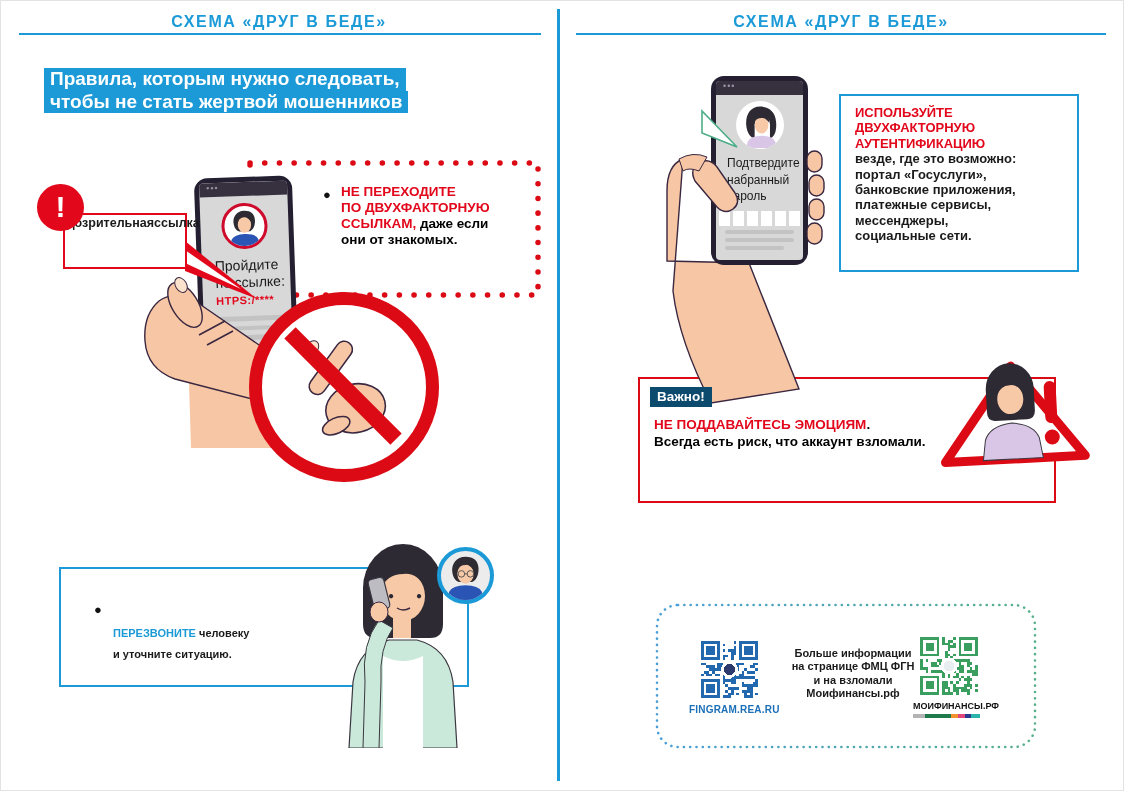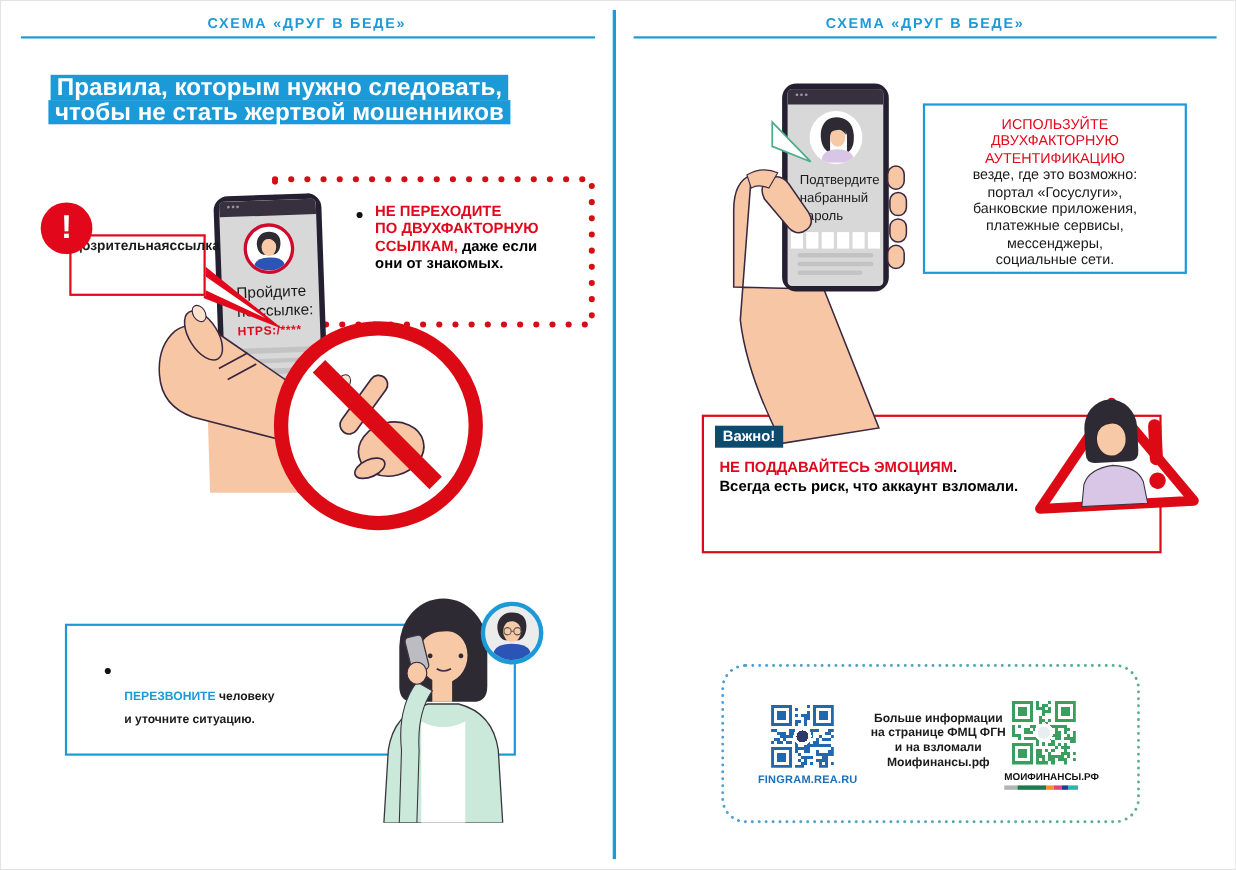--- a/index.html
+++ b/index.html
@@ -2,25 +2,25 @@
 <html><head>
 <meta charset="utf-8">
 <style>
   html,body{margin:0;padding:0;background:#fff;}
   body{font-family:"Liberation Sans", sans-serif;}
   #frame{position:relative;width:1124px;height:791px;background:#fff;overflow:hidden;
          border:1px solid #e3e3e3;box-sizing:border-box;}
   .abs{position:absolute;}
   .b{font-weight:bold;}
   
-  .pg-header{top:12px;font-size:13px;font-weight:bold;letter-spacing:1.6px;color:#1b9ad7;text-align:center;}
+  .pg-header{top:12px;font-size:16px;font-weight:bold;letter-spacing:1.6px;color:#1b9ad7;text-align:center;}
   .hdr-line{top:32px;height:2px;background:#1b9ad7;}
   .divider{left:556px;top:8px;width:3px;height:772px;background:#1b9ad7;}
   
-  .title-block{left:43px;top:67px;line-height:20.5px;font-size:22px;font-weight:bold;color:#fff;text-align:center;}
+  .title-block{left:43px;top:67px;line-height:20.5px;font-size:19px;font-weight:bold;color:#fff;}
   .title-block span{background:#1b9ad7;padding:1px 6px;display:inline-block;}
   
   .alert-circle{left:36px;top:183px;width:47px;height:47px;border-radius:50%;background:#e2071b;
     color:#fff;font-size:30px;font-weight:bold;text-align:center;line-height:45px;z-index:7;}
   
   .susp-label{left:62px;top:212px;width:124px;height:56px;background:#fff;border:2.5px solid #e2071b;
     z-index:7;display:flex;flex-direction:row;justify-content:center;text-align:center;
     font-size:12.5px;font-weight:bold;color:#1a1a1a;line-height:16px;box-sizing:border-box;}
   
   .phone{background:#241f31;border-radius:13px;padding:5px;box-sizing:border-box;z-index:3;}
@@ -40,22 +40,22 @@
   .prohibit .slash{position:absolute;left:6px;top:73px;width:150px;height:16px;background:#dc0a14;
     transform:rotate(45deg);transform-origin:center;}
   
   .callback-box{left:58px;top:566px;width:410px;height:120px;border:2.5px solid #1b9ad7;box-sizing:border-box;z-index:1;}
   .callback-text{left:92px;top:622px;font-size:11px;line-height:21px;font-weight:bold;color:#1a1a1a;z-index:2;}
   .blue-t{color:#1b9ad7;}
   
   .tfa-label{left:611px;top:100px;width:97px;background:#fff;border:1.5px solid #4cae88;
     padding:5px 6px;font-size:11px;line-height:14px;color:#1a1a1a;z-index:6;box-sizing:border-box;}
   
-  .tfa-box{left:838px;top:93px;width:240px;height:155px;border:2.5px solid #1b9ad7;box-sizing:border-box;
-    padding:9px 14px;font-size:13px;line-height:15.4px;font-weight:normal;color:#1a1a1a;z-index:1;text-align:center;}
+  .tfa-box{left:838px;top:93px;width:240px;height:178px;border:2.5px solid #1b9ad7;box-sizing:border-box;
+    padding:9px 14px;font-size:13px;line-height:15.4px;font-weight:bold;color:#1a1a1a;z-index:1;}
   
   .imp-box{left:637px;top:376px;width:418px;height:126px;border:2.5px solid #dc0a14;box-sizing:border-box;z-index:1;}
   .imp-badge{left:649px;top:386px;background:#0c4a6e;color:#fff;font-size:13.5px;font-weight:bold;
     padding:2px 7px 3px;z-index:2;}
   .imp-text{left:653px;top:416px;font-size:13.5px;line-height:16.5px;font-weight:bold;z-index:2;}
   
   .footer-inner-text{left:772px;top:646px;width:160px;text-align:center;font-size:11px;
     line-height:13.3px;font-weight:bold;color:#1a1a1a;z-index:2;}
   .fingram-label{left:688px;top:703px;width:82px;text-align:center;color:#1d6fb8;
     font-size:10px;font-weight:bold;letter-spacing:0.2px;z-index:2;}

